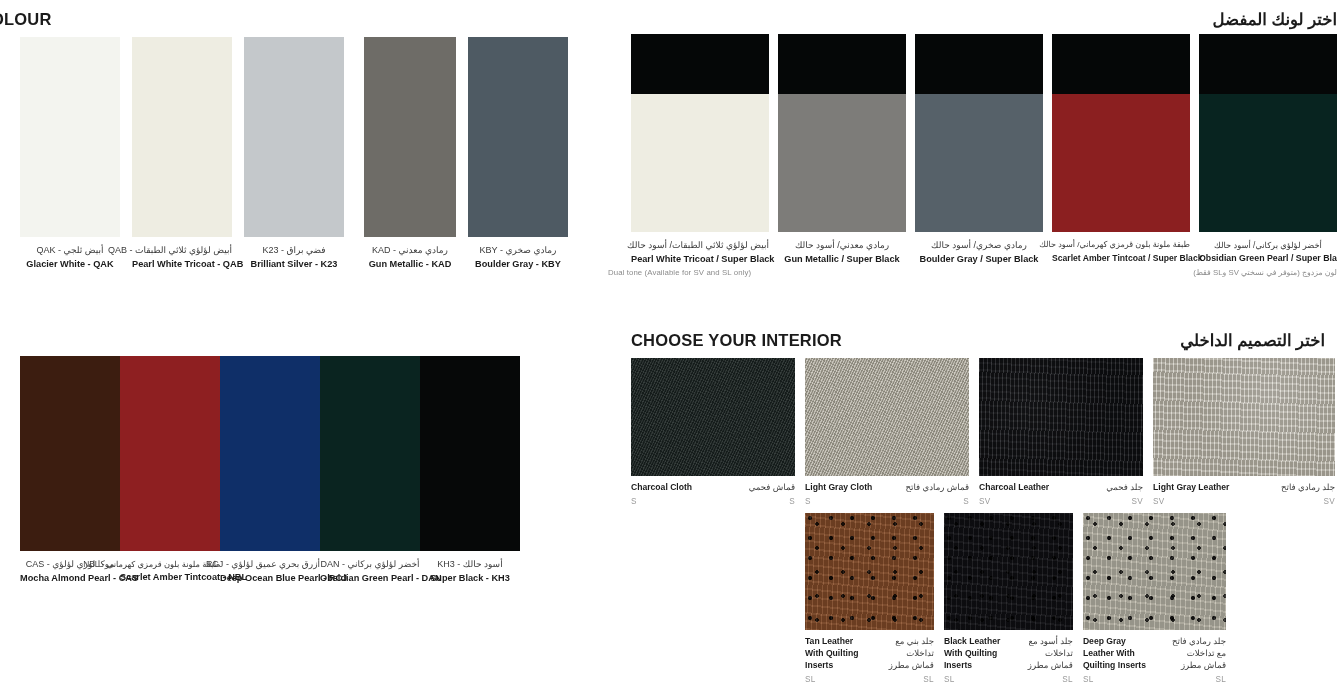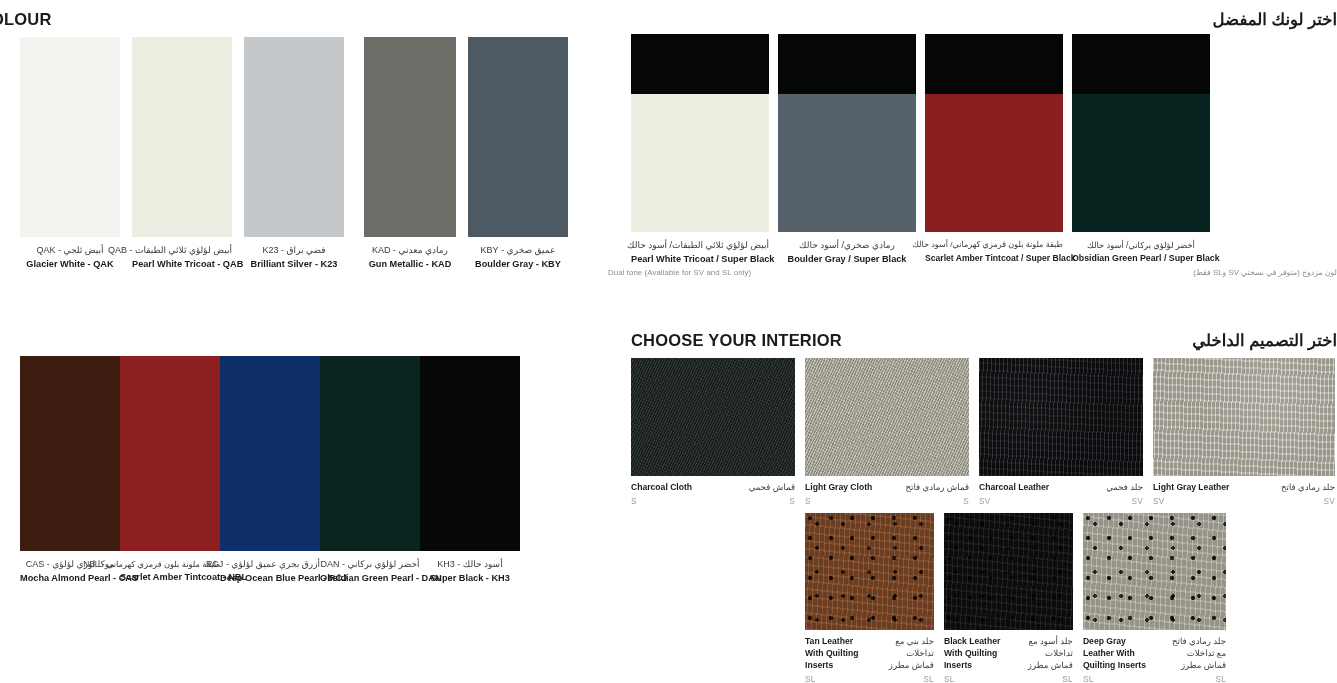--- a/index.html
+++ b/index.html
@@ -176,21 +176,21 @@
       <div class="chip" style="height:200px; background:#6e6c67;"></div>
       <div class="cap">
         <div class="ar">رمادي معدني - KAD</div>
         <div class="en">Gun Metallic - KAD</div>
       </div>
     </div>
 
     <div class="cell" style="width:100px;">
       <div class="chip" style="height:200px; background:#4e5a63;"></div>
       <div class="cap">
-        <div class="ar">عميق صخري - KBY</div>
+        <div class="ar">رمادي صخري - KBY</div>
         <div class="en">Boulder Gray - KBY</div>
       </div>
     </div>
   </div>
 
   <div class="grid" style="left:20px; top:356px; width:580px; gap:0;">
 
     <div class="cell" style="width:100px;">
       <div class="chip" style="height:195px; background:#3c1d10;"></div>
       <div class="cap">
@@ -237,20 +237,29 @@
     <div class="cell" style="width:138px;">
       <div class="chip" style="height:198px; background:#eeede2;">
         <div class="top" style="height:60px; background:#050707;"></div>
       </div>
       <div class="cap">
         <div class="ar">أبيض لؤلؤي ثلاثي الطبقات/ أسود حالك</div>
         <div class="en">Pearl White Tricoat / Super Black</div>
       </div>
     </div>
 
+    <div class="cell" style="width:138px;">
+      <div class="chip" style="height:198px; background:#7d7c79;">
+        <div class="top" style="height:60px; background:#050707;"></div>
+      </div>
+      <div class="cap">
+        <div class="ar">رمادي معدني/ أسود حالك</div>
+        <div class="en">Gun Metallic / Super Black</div>
+      </div>
+    </div>
 
     <div class="cell" style="width:138px;">
       <div class="chip" style="height:198px; background:#566169;">
         <div class="top" style="height:60px; background:#050707;"></div>
       </div>
       <div class="cap">
         <div class="ar">رمادي صخري/ أسود حالك</div>
         <div class="en">Boulder Gray / Super Black</div>
       </div>
     </div>
@@ -273,21 +282,21 @@
         <div class="ar" style="font-size:8.3px;text-align:center;">أخضر لؤلؤي بركاني/ أسود حالك</div>
         <div class="en" style="font-size:8.8px;">Obsidian Green Pearl / Super Black</div>
       </div>
     </div>
   </div>
 
   <div class="note-en" style="left:608px; top:268px;">Dual tone (Available for SV and SL only)</div>
   <div class="note-ar" style="right:0px; top:268px;">لون مزدوج (متوفر في نسختي SV وSL فقط)</div>
 
   <div class="sec-title-en" style="left:631px; top:331px;">CHOOSE YOUR INTERIOR</div>
-  <div class="sec-title-ar" style="right:0px; top:331px;">اختر التصميم الداخلي</div>
+  <div class="sec-title-ar" style="right:12px; top:331px;">اختر التصميم الداخلي</div>
 
   <div class="grid" style="left:631px; top:358px; width:706px; gap:10px;">
 
     <div class="cell" style="width:164px;">
       <div class="chip tex-cloth-dark" style="height:118px;"></div>
       <div class="icap">
         <div class="row1">
           <div class="en">Charcoal Cloth</div>
           <div class="ar">قماش فحمي</div>
         </div>

